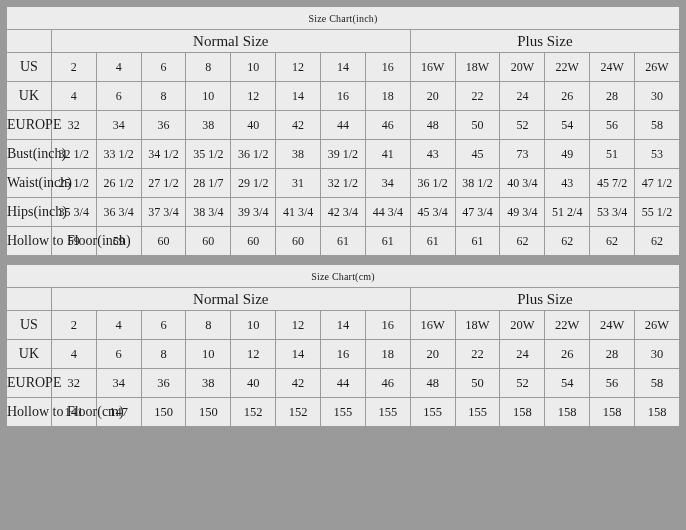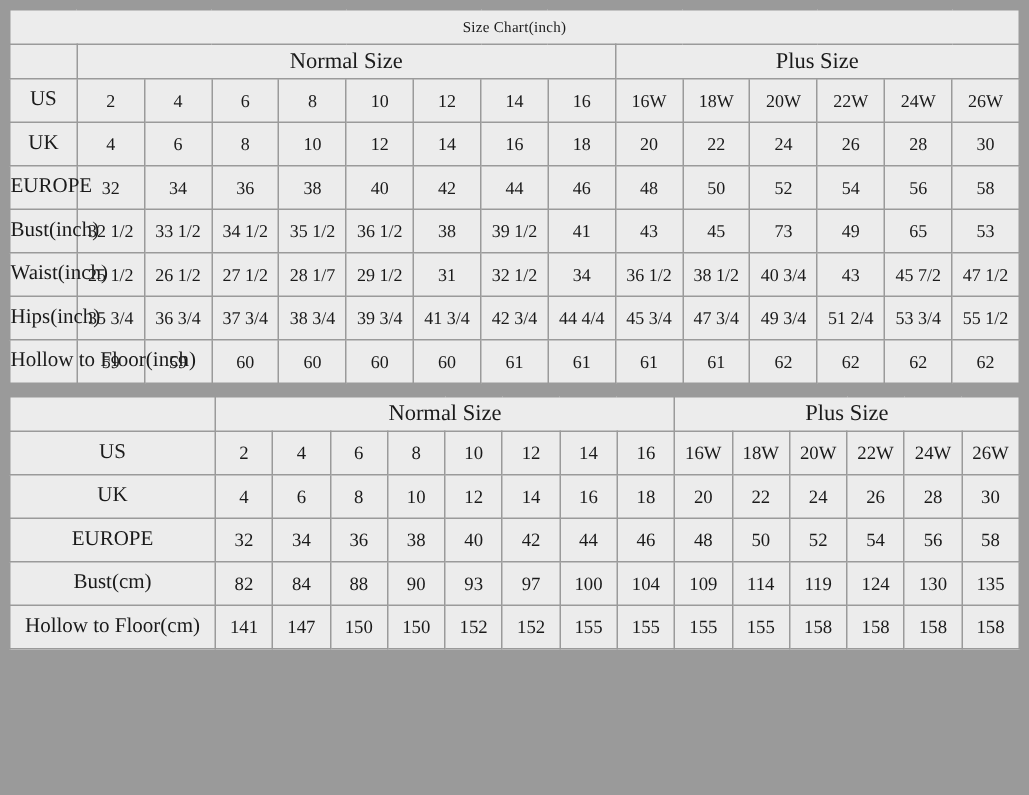--- a/index.html
+++ b/index.html
@@ -144,21 +144,21 @@
         <td class="val">34 1/2</td>
         <td class="val">35 1/2</td>
         <td class="val">36 1/2</td>
         <td class="val">38</td>
         <td class="val">39 1/2</td>
         <td class="val">41</td>
         <td class="val">43</td>
         <td class="val">45</td>
         <td class="val">73</td>
         <td class="val">49</td>
-        <td class="val">65</td>
+        <td class="val">51</td>
         <td class="val">53</td>
       </tr>
       <tr>
         <td class="row-label col-label">Waist(inch)</td>
         <td class="val">25 1/2</td>
         <td class="val">26 1/2</td>
         <td class="val">27 1/2</td>
         <td class="val">28 1/7</td>
         <td class="val">29 1/2</td>
         <td class="val">31</td>
@@ -173,21 +173,21 @@
       </tr>
       <tr>
         <td class="row-label col-label">Hips(inch)</td>
         <td class="val">35 3/4</td>
         <td class="val">36 3/4</td>
         <td class="val">37 3/4</td>
         <td class="val">38 3/4</td>
         <td class="val">39 3/4</td>
         <td class="val">41 3/4</td>
         <td class="val">42 3/4</td>
-        <td class="val">44 4/4</td>
+        <td class="val">44 3/4</td>
         <td class="val">45 3/4</td>
         <td class="val">47 3/4</td>
         <td class="val">49 3/4</td>
         <td class="val">51 2/4</td>
         <td class="val">53 3/4</td>
         <td class="val">55 1/2</td>
       </tr>
       <tr>
         <td class="row-label col-label">Hollow to Floor(inch)</td>
         <td class="val">59</td>
@@ -205,20 +205,23 @@
         <td class="val">62</td>
         <td class="val">62</td>
       </tr>
     </tbody>
       </table>
   </div>
 
   <div class="chart-block cm">
     <table class="size-chart">
       <tbody>
+          <tr>
+        <td class="title-cell" colspan="15">Size Chart(cm)</td>
+      </tr>
       <tr>
         <td class="blank col-label"></td>
         <td class="group-cell" colspan="8">Normal Size</td>
         <td class="group-cell" colspan="6">Plus Size</td>
       </tr>
       <tr>
         <td class="row-label col-label">US</td>
         <td class="val col-n">2</td>
         <td class="val col-n">4</td>
         <td class="val col-n">6</td>
@@ -262,37 +265,20 @@
         <td class="val">44</td>
         <td class="val">46</td>
         <td class="val">48</td>
         <td class="val">50</td>
         <td class="val">52</td>
         <td class="val">54</td>
         <td class="val">56</td>
         <td class="val">58</td>
       </tr>
       <tr>
-        <td class="row-label col-label">Bust(cm)</td>
-        <td class="val">82</td>
-        <td class="val">84</td>
-        <td class="val">88</td>
-        <td class="val">90</td>
-        <td class="val">93</td>
-        <td class="val">97</td>
-        <td class="val">100</td>
-        <td class="val">104</td>
-        <td class="val">109</td>
-        <td class="val">114</td>
-        <td class="val">119</td>
-        <td class="val">124</td>
-        <td class="val">130</td>
-        <td class="val">135</td>
-      </tr>
-      <tr>
         <td class="row-label col-label">Hollow to Floor(cm)</td>
         <td class="val">141</td>
         <td class="val">147</td>
         <td class="val">150</td>
         <td class="val">150</td>
         <td class="val">152</td>
         <td class="val">152</td>
         <td class="val">155</td>
         <td class="val">155</td>
         <td class="val">155</td>

